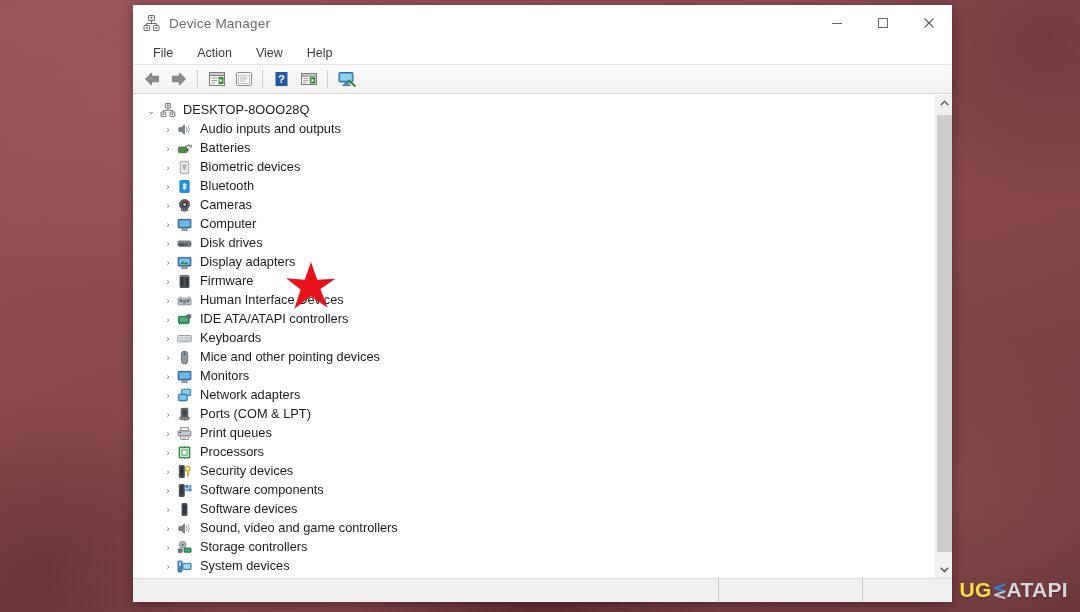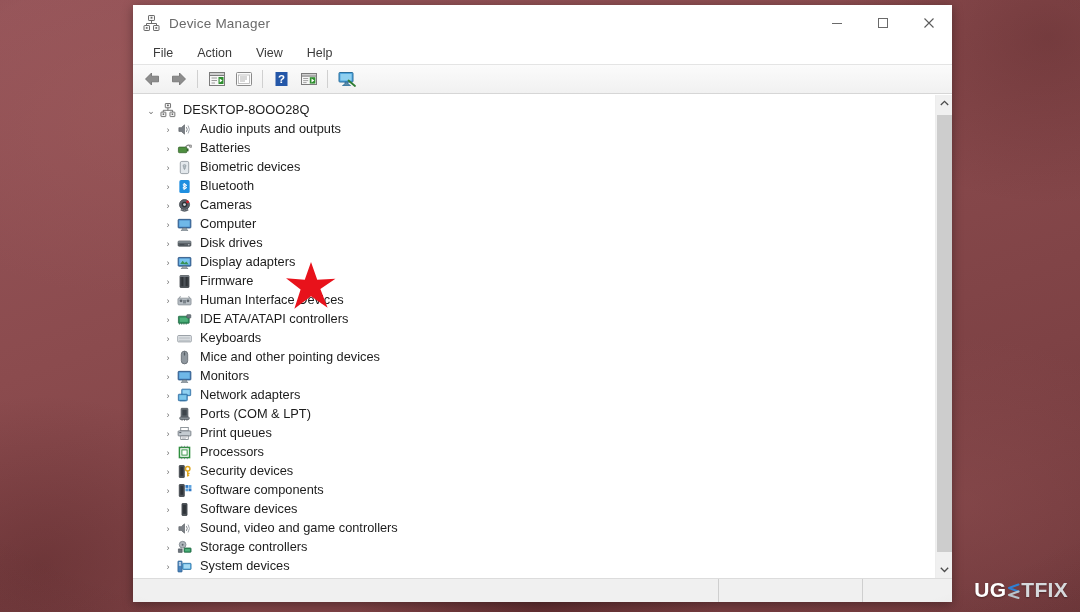--- a/index.html
+++ b/index.html
@@ -209,21 +209,21 @@
     position: absolute;
     right: 12px; bottom: 10px;
     font-size: 21px;
     font-weight: bold;
     letter-spacing: 0.3px;
     z-index: 50;
     display: flex;
     align-items: center;
     text-shadow: 0 1px 2px rgba(0,0,0,0.35);
   }
-  #wm-a { color: #ffffff; }
+  #wm-a { color: #fde047; }
   #wm-mid { display: inline-block; width: 15px; height: 20px; position: relative; }
   #wm-b { color: #d6d9dc; }
 </style>
 </head>
 <body>
 
 <div id="backdrop"></div>
 
 <div id="window">
 
@@ -692,14 +692,14 @@
 <div id="vignette"></div>
 
 <div id="watermark">
   <span id="wm-a">UG</span>
   <span id="wm-mid">
     <svg viewBox="0 0 15 20" width="15" height="20" style="display:block">
       <path d="M12.5 4.5 L3 8 L12.5 11.5" stroke="#2f7fd4" stroke-width="2.1" fill="none" stroke-linejoin="round" stroke-linecap="round"></path>
       <path d="M12.5 11.5 L3 15 L12.5 18" stroke="#b9c4cc" stroke-width="2.1" fill="none" stroke-linejoin="round" stroke-linecap="round"></path>
     </svg>
   </span>
-  <span id="wm-b">TFIX</span>
+  <span id="wm-b">ATAPI</span>
 </div>
 
 </body></html>

